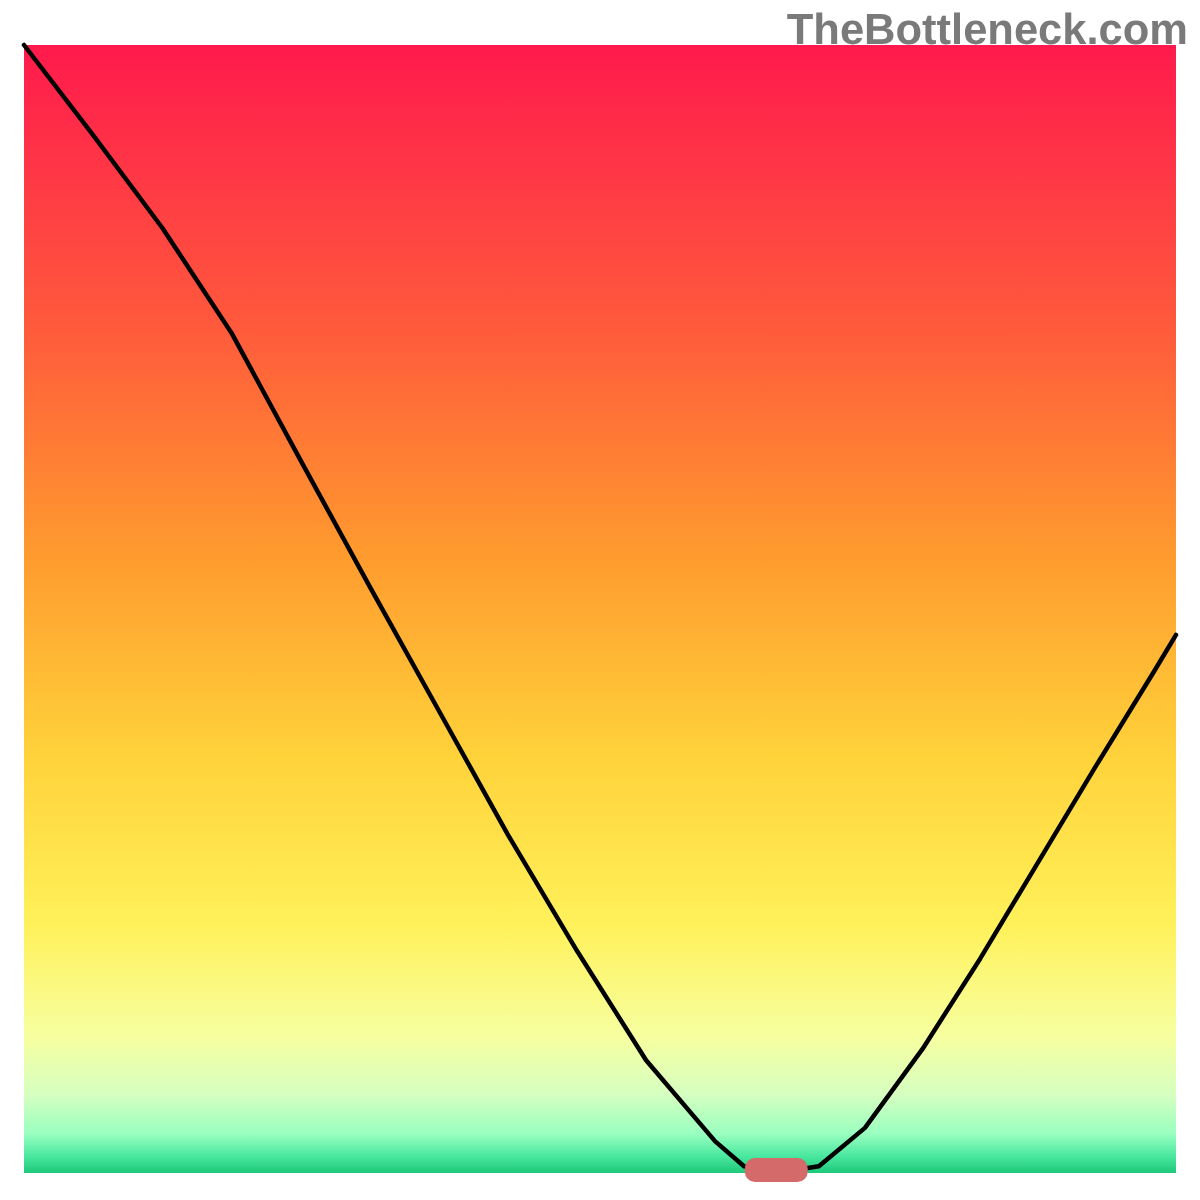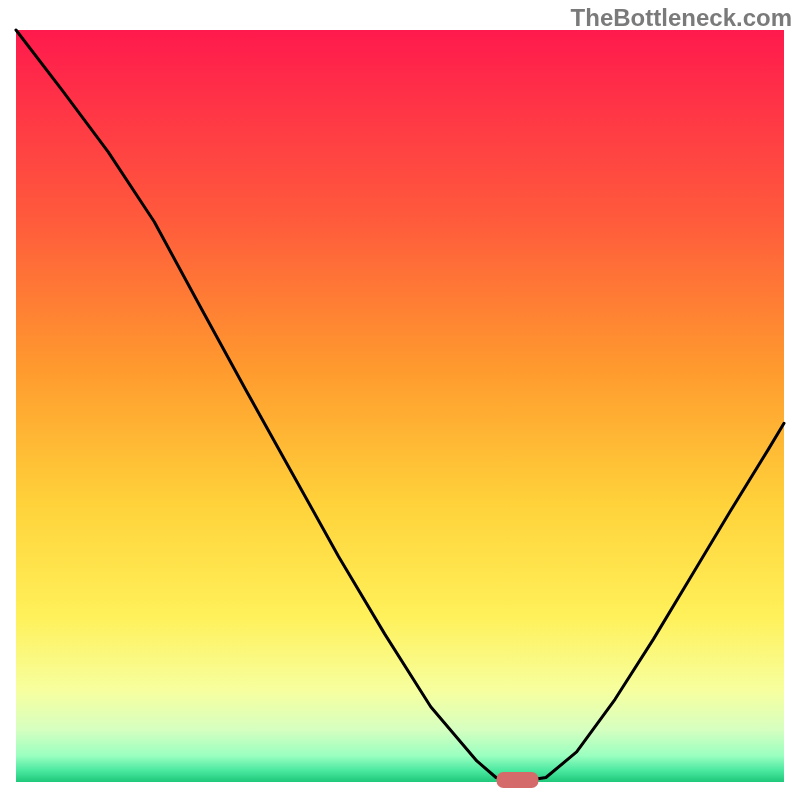--- a/index.html
+++ b/index.html
@@ -13,21 +13,21 @@
   }
   .chart-container {
     position: relative;
     width: 800px;
     height: 800px;
   }
   .watermark {
     position: absolute;
     top: 4px;
     right: 8px;
-    font-size: 24px;
+    font-size: 29px;
     font-weight: 600;
     color: #7a7a7a;
     letter-spacing: 0px;
     z-index: 10;
     user-select: none;
   }
   svg {
     position: absolute;
     top: 0;
     left: 0;

